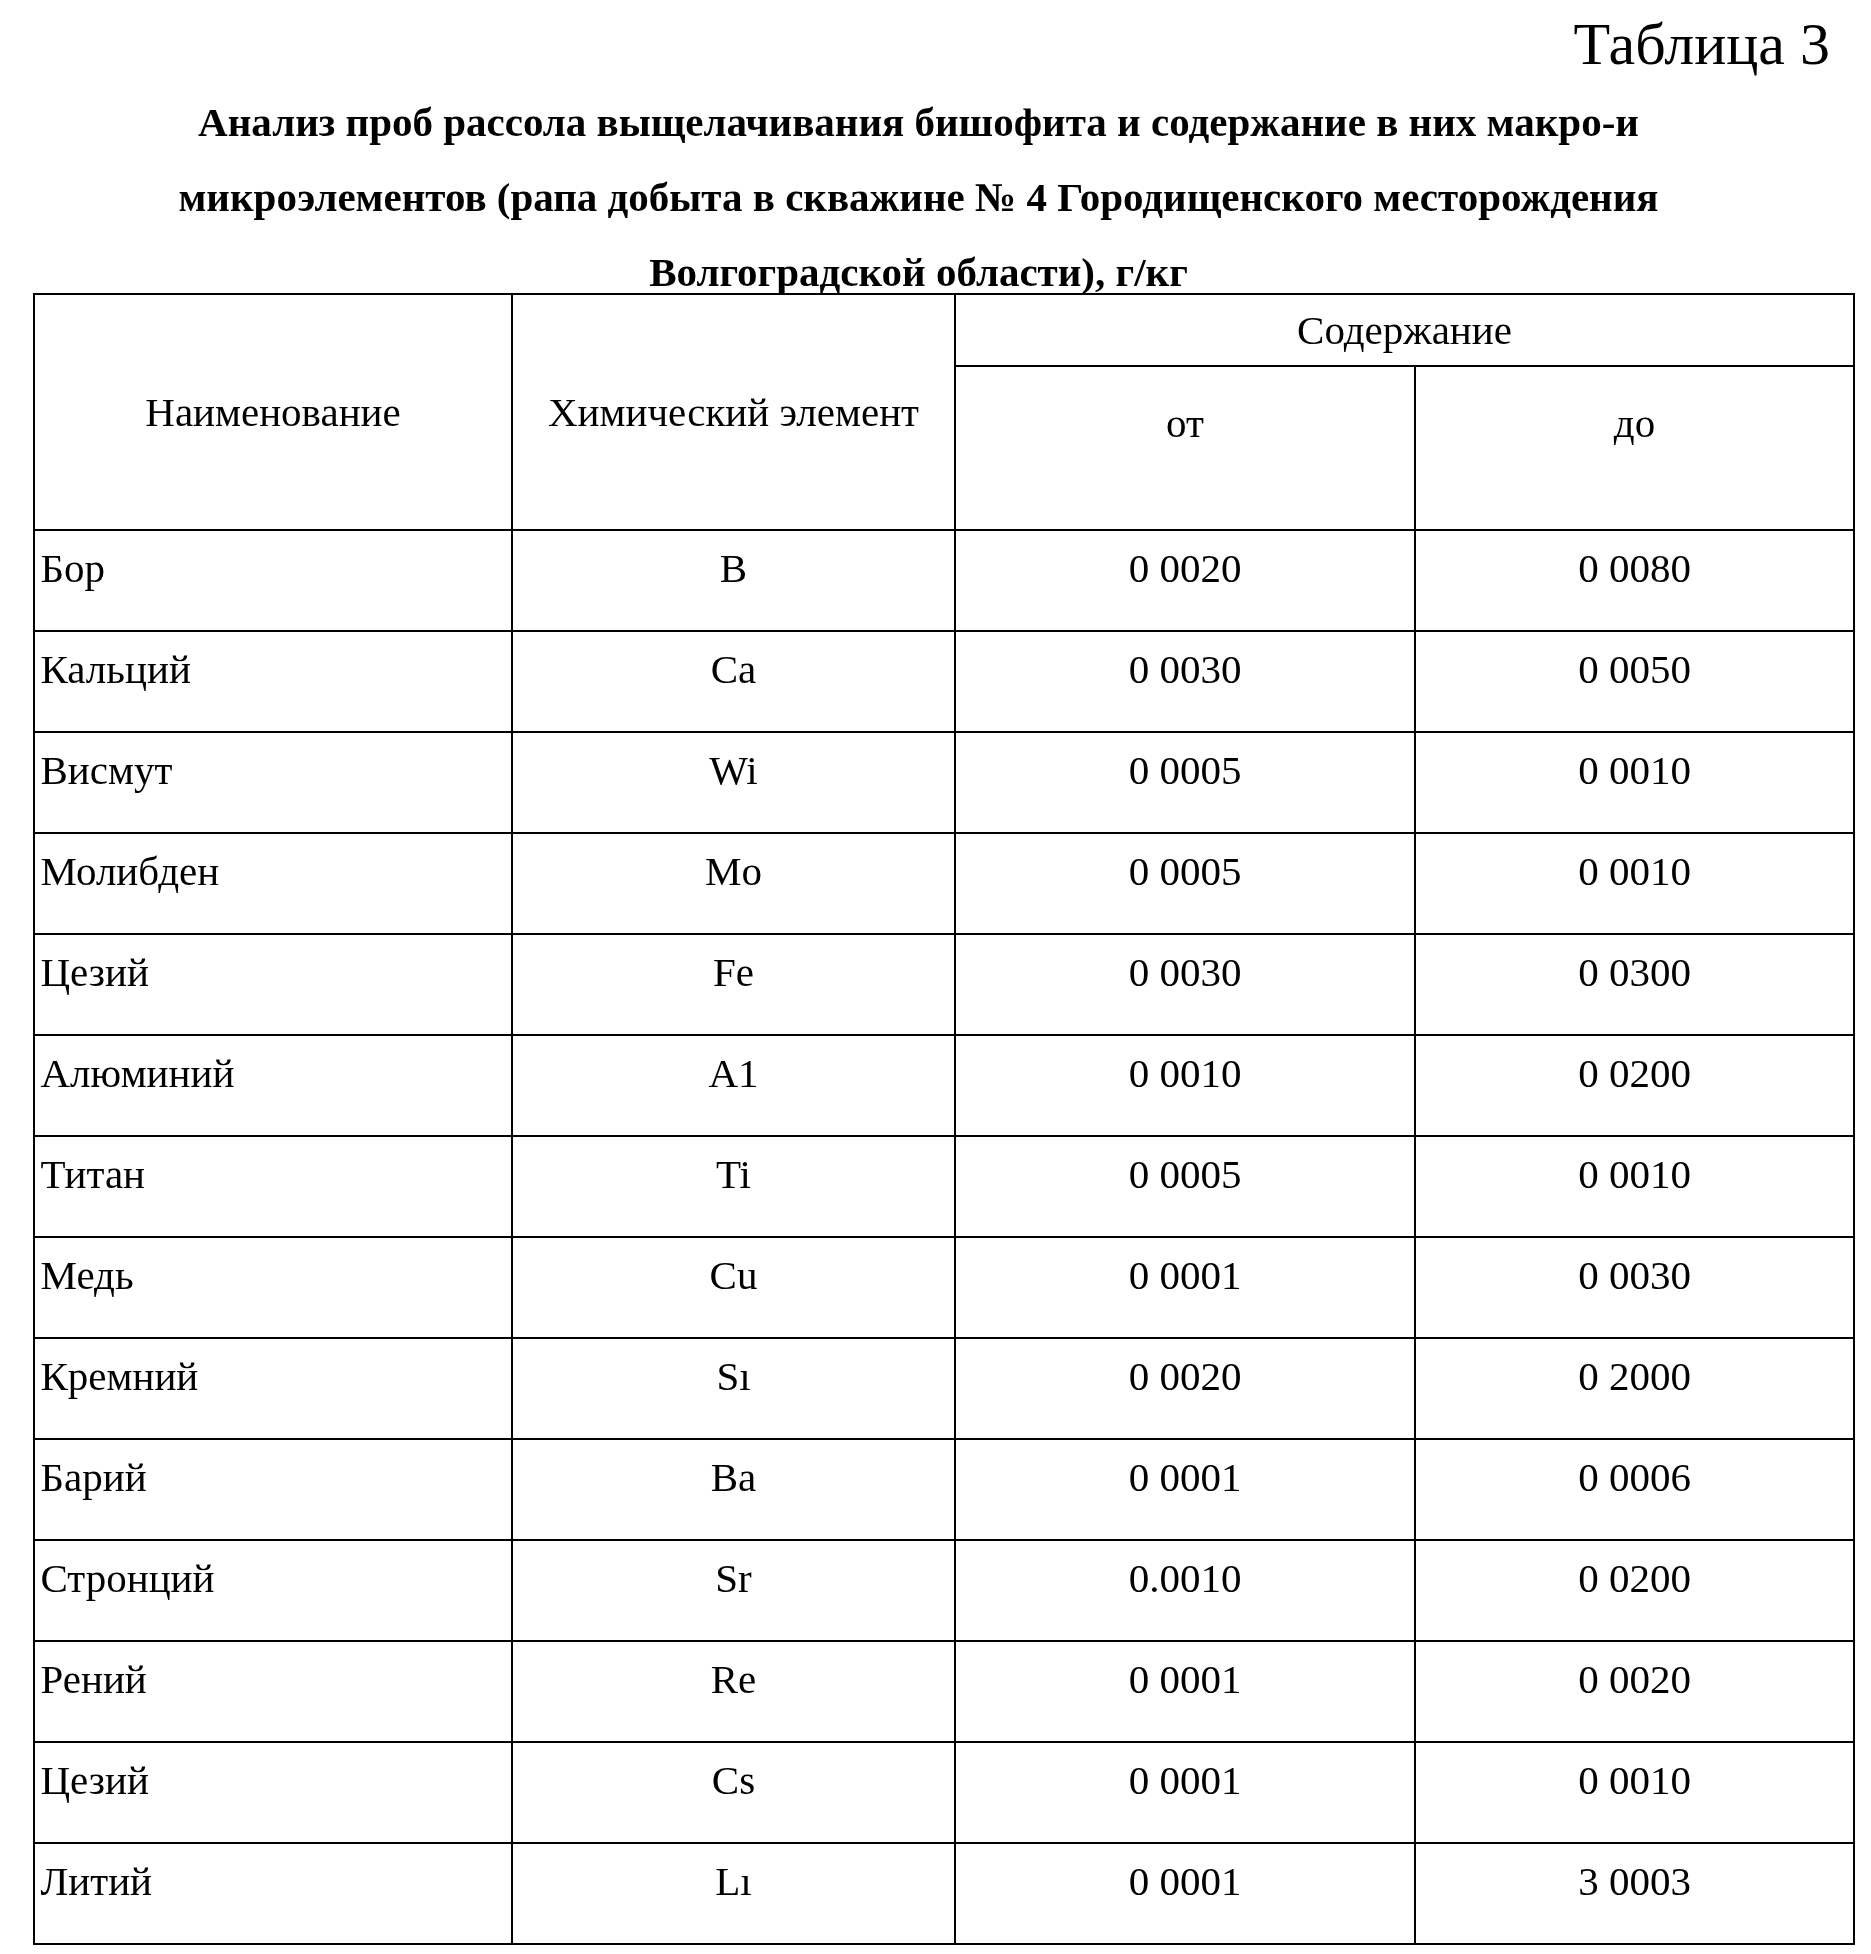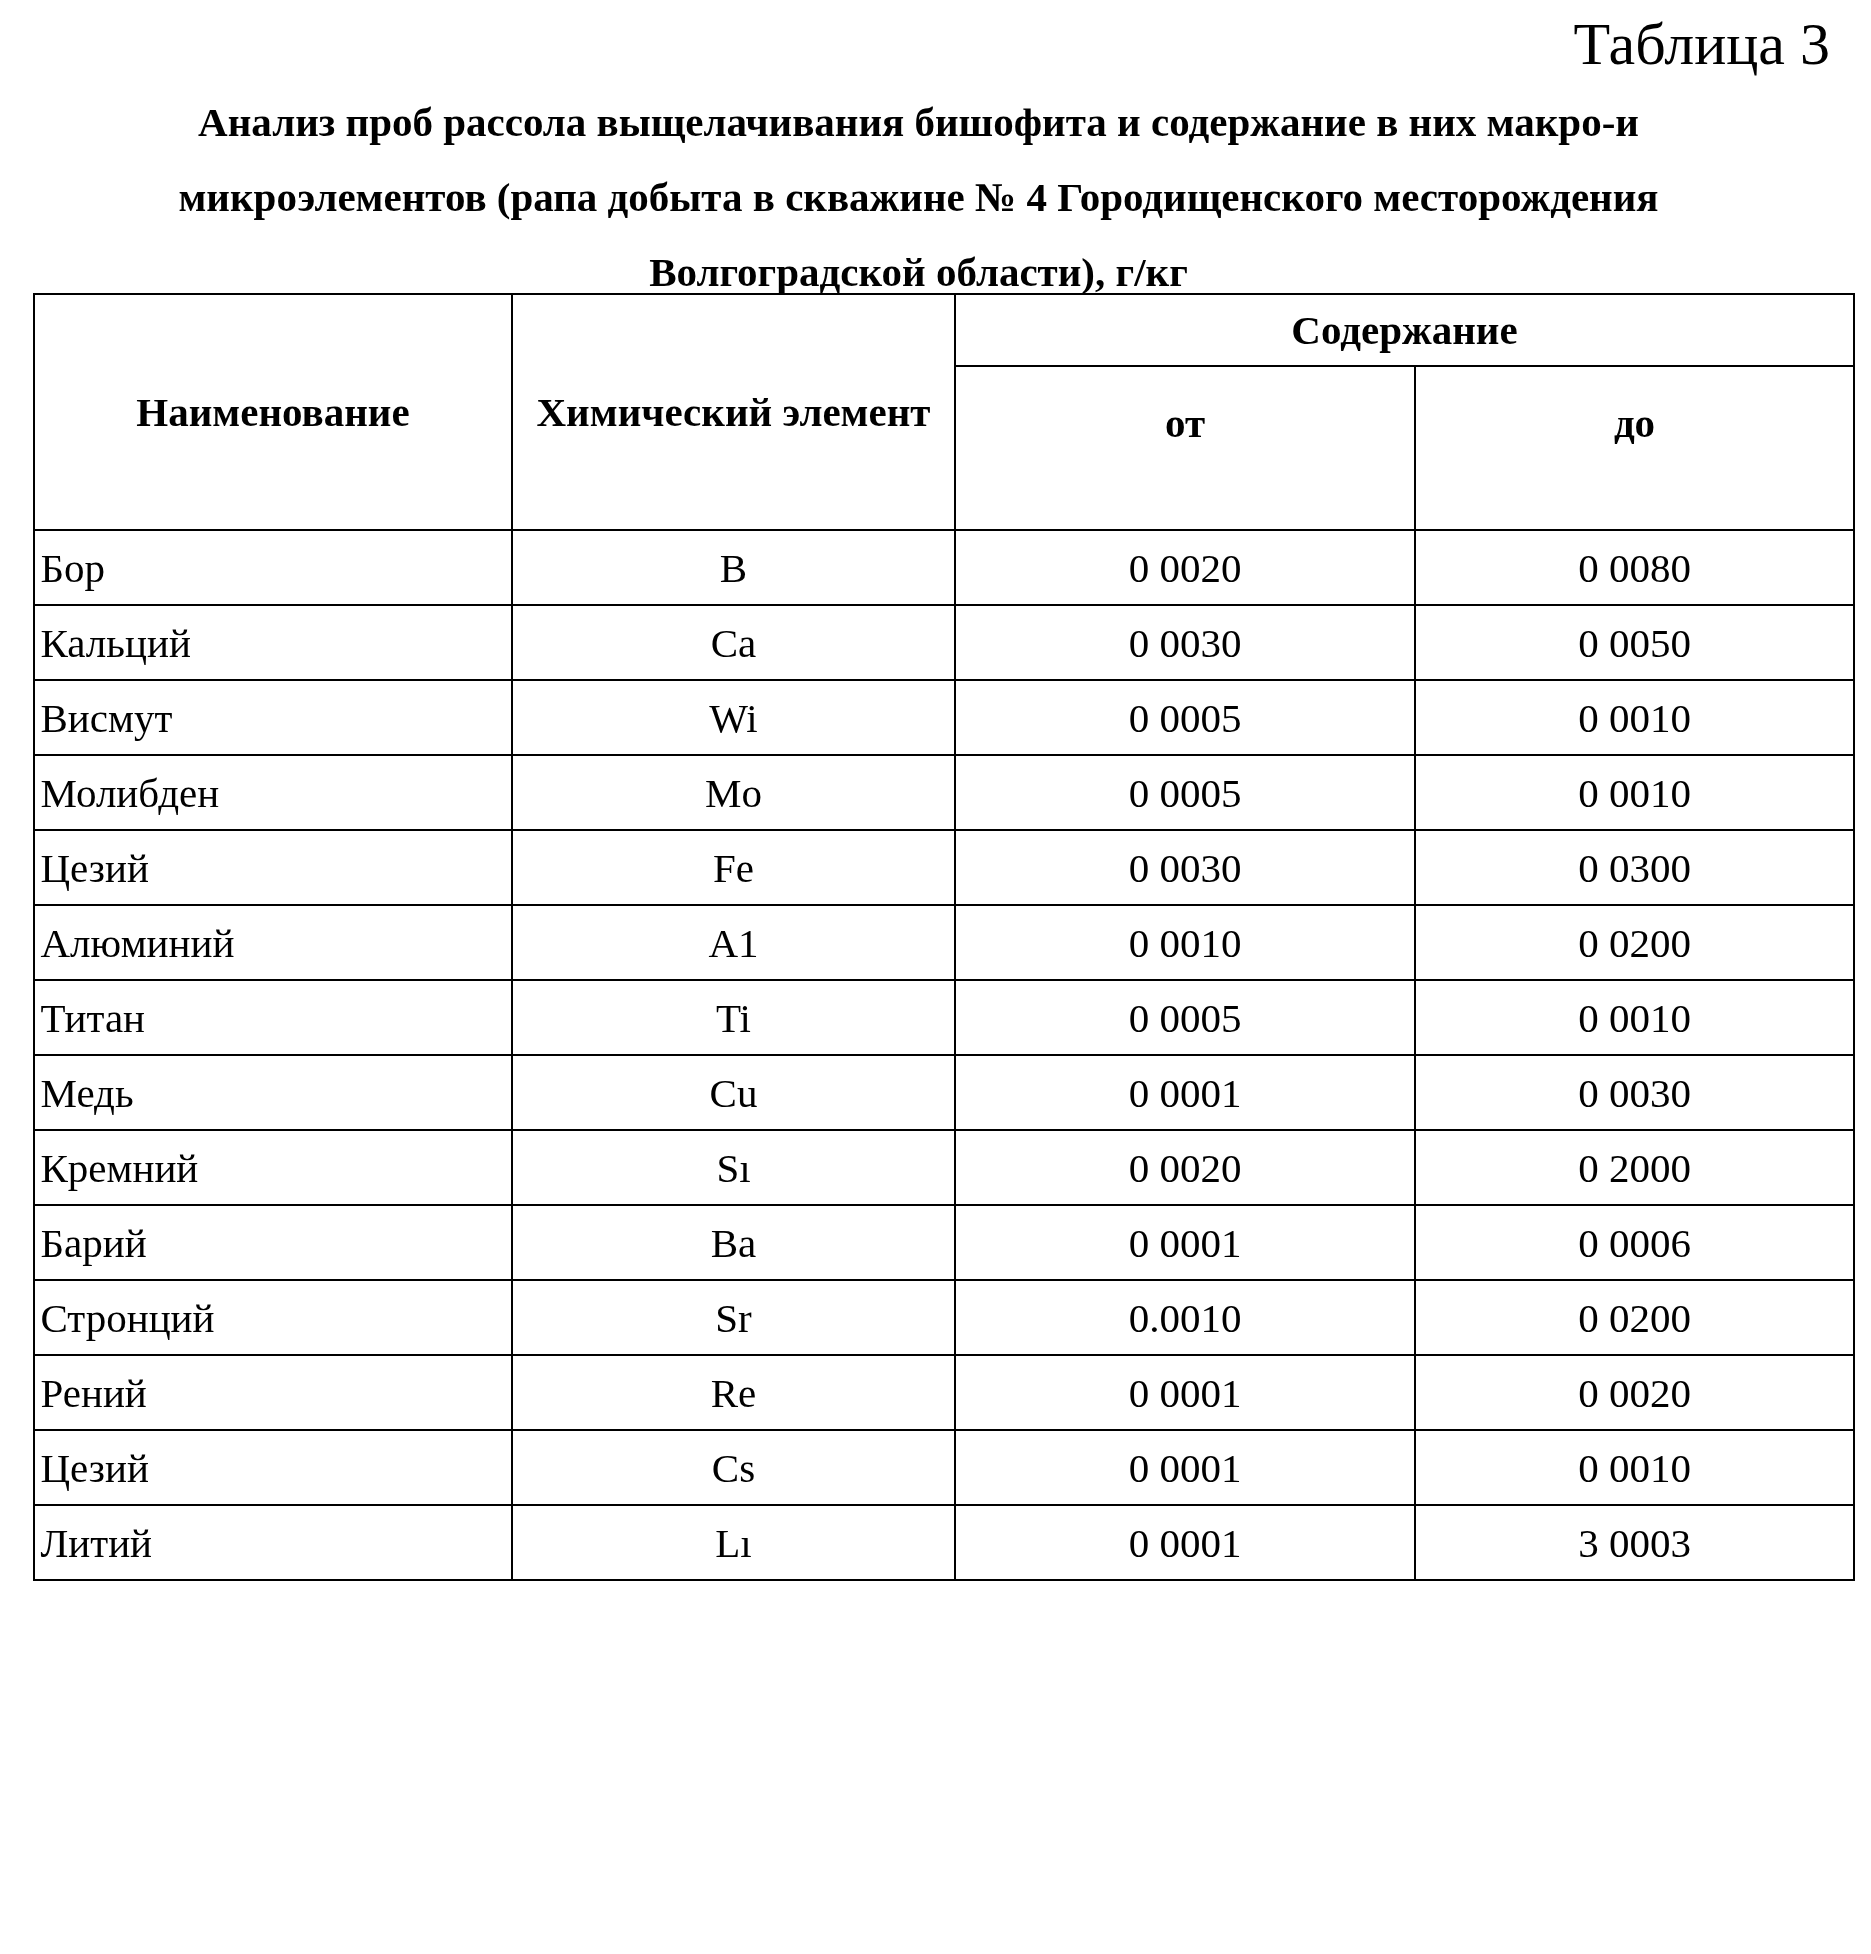--- a/index.html
+++ b/index.html
@@ -13,27 +13,27 @@
   }
   .title {
     position: absolute; left: 74px; width: 1689px; top: 85px;
     text-align: center; font-weight: bold; font-size: 41px; line-height: 75px;
   }
   table {
     position: absolute; left: 33px; top: 293px; width: 1820px;
     border-collapse: collapse; table-layout: fixed;
   }
   td, th { border: 2.8px solid #000; font-size: 41px; }
-  th { font-weight: bold; }
+  th { font-weight: normal; }
   col.c1 { width: 478px; } col.c2 { width: 443px; }
   col.c3 { width: 460px; } col.c4 { width: 439px; }
   .h-top { height: 72px; }
   .h-bot { height: 129px; vertical-align: top; padding-top: 32px; }
   .h-span { vertical-align: middle; }
-  tbody tr { height: 75px; }
+  tbody tr { height: 101px; }
   tbody td { vertical-align: top; padding-top: 13px; }
   td.name { text-align: left; padding-left: 5.5px; }
   td.sym, td.val { text-align: center; }
 </style>
 </head>
 <body>
 
 <div class="table-label">Таблица 3</div>
 <div class="title">Анализ проб рассола выщелачивания бишофита и содержание в них макро-и микроэлементов (рапа добыта в скважине № 4 Городищенского месторождения Волгоградской области), г/кг</div>
 

